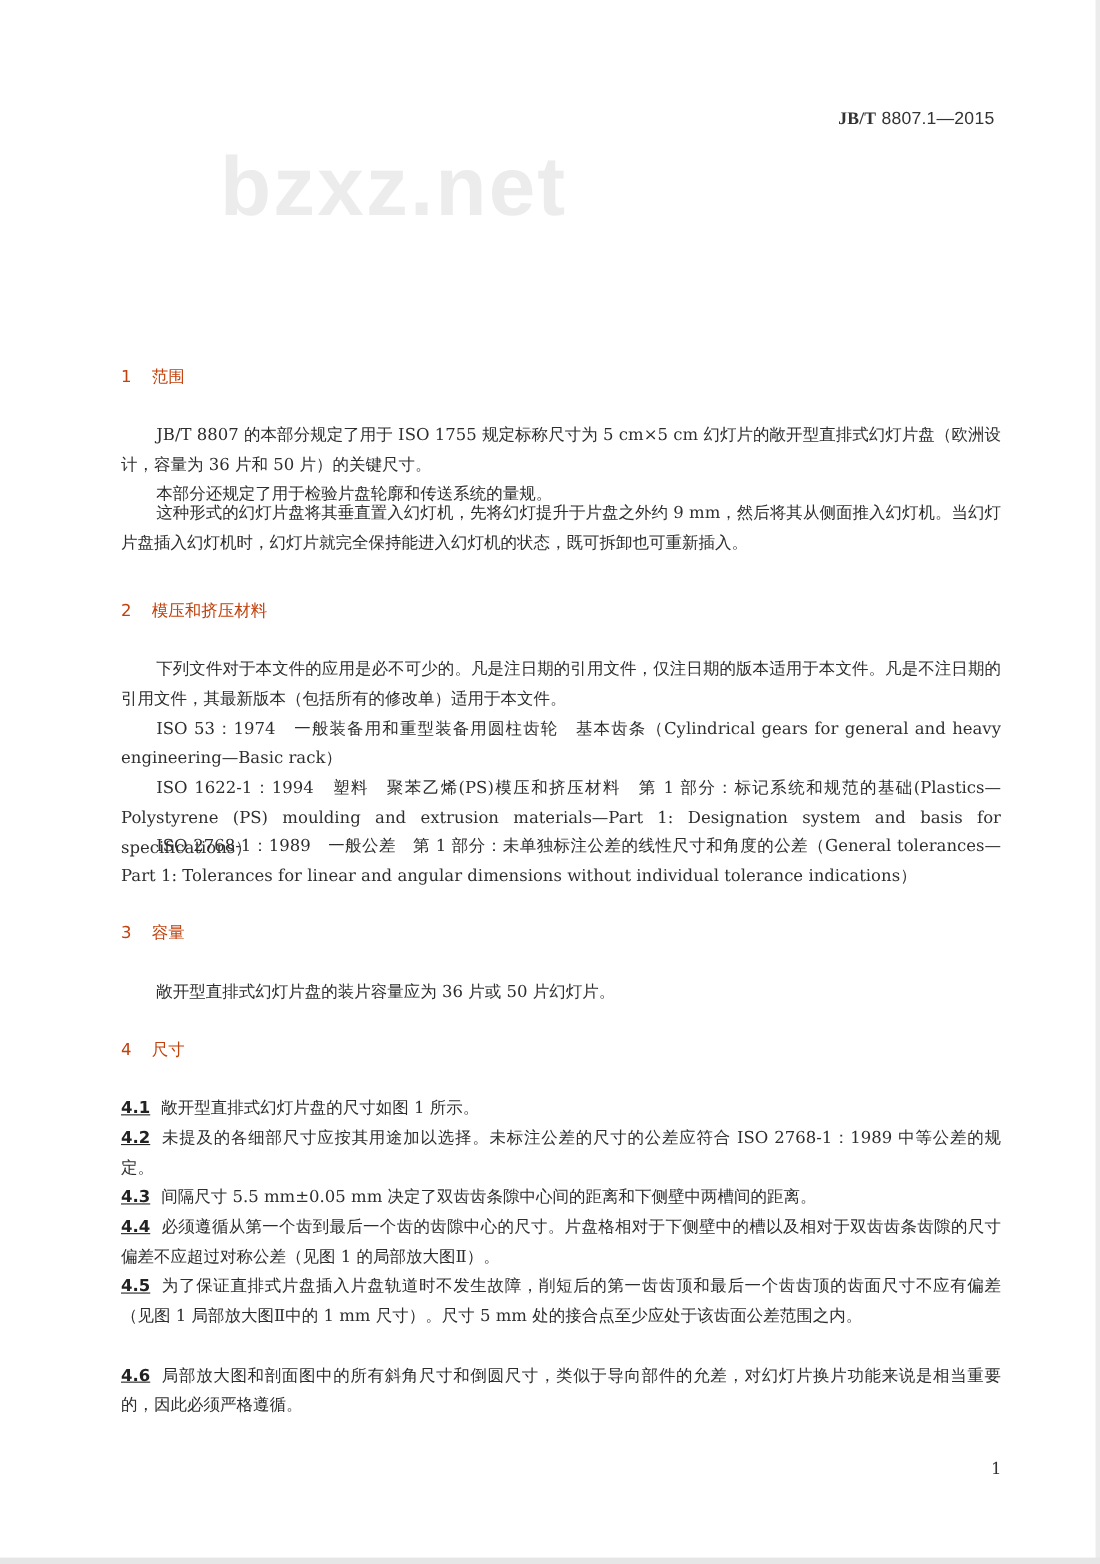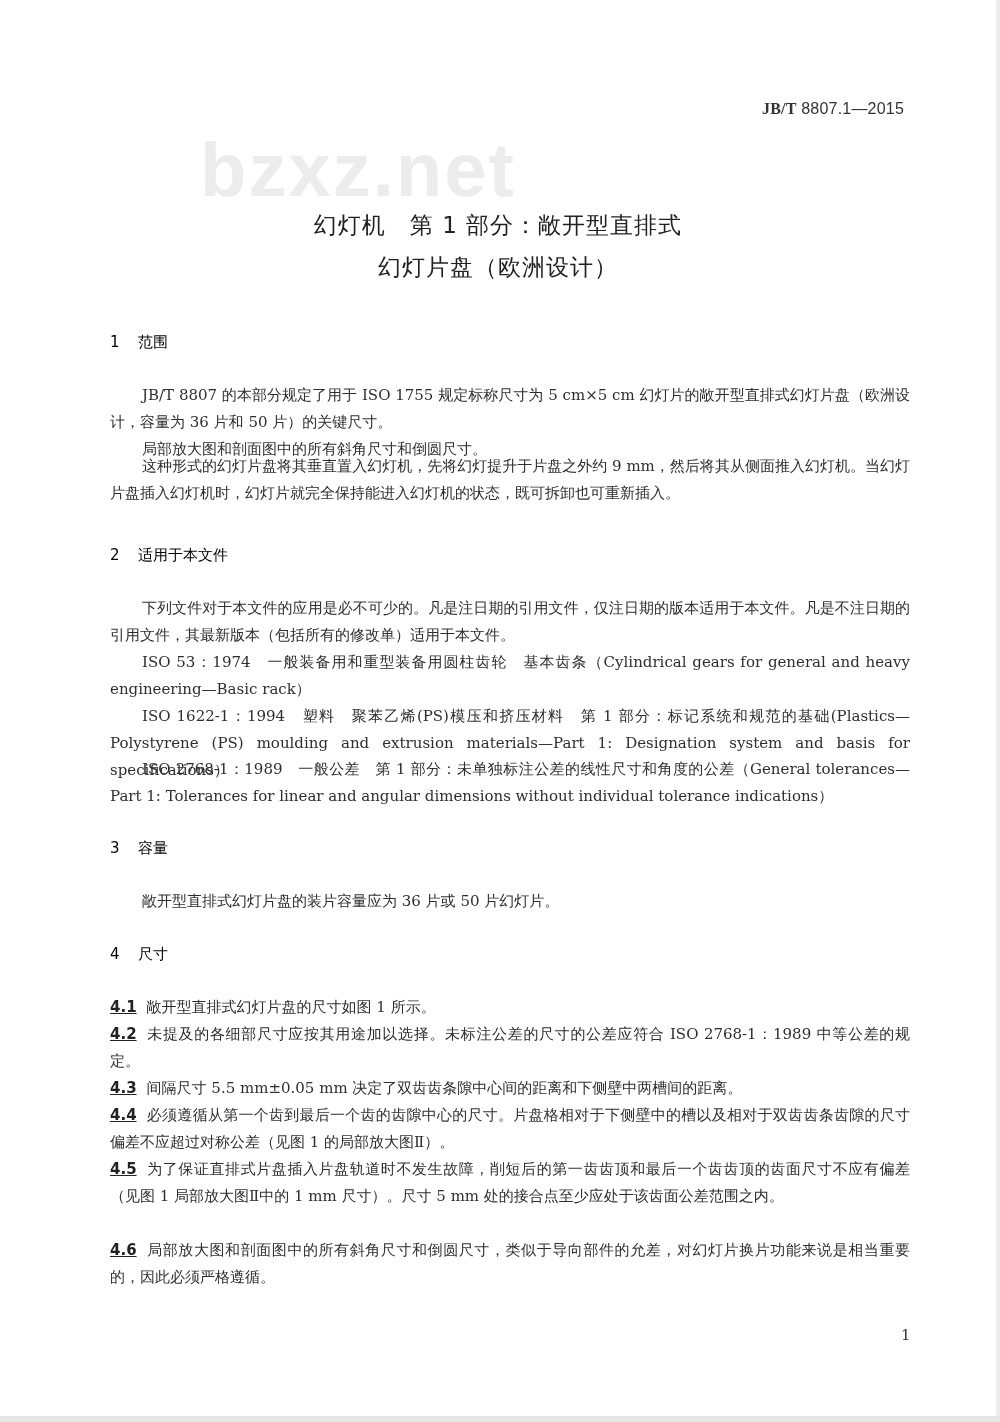--- a/index.html
+++ b/index.html
@@ -31,21 +31,21 @@
     position: absolute; left: 0; width: 996px; text-align: center;
     font-family: "DejaVu Sans", "Liberation Sans", sans-serif;
     font-size: 23px; color: #222; letter-spacing: 1px;
   }
   .title.l1 { top: 210px; }
   .title.l2 { top: 252px; }
 
   .h {
     position: absolute; left: 110px;
     font-family: "DejaVu Sans", "Liberation Sans", sans-serif;
-    font-size: 15px; color: #000000;
+    font-size: 15px; color: #c2410c;
   }
   .h .num { display: inline-block; width: 28px; }
 
   .p {
     position: absolute; left: 110px; width: 800px;
     font-size: 15px; line-height: 27px; color: #2e2e2e;
     text-align: justify; text-align-last: left;
   }
   .p.ind { text-indent: 32px; }
   .p .cl {
@@ -62,32 +62,30 @@
 
 <div class="page">
 
   <div class="std-no">
     <b>JB/T</b>
     <span>8807.1—2015</span>
   </div>
 
   <div class="watermark">bzxz.net</div>
 
-  <div class="title l1">幻灯机　第 1 部分：敞开型直排式</div>
-  <div class="title l2">幻灯片盘（欧洲设计）</div>
 
   <div class="h" style="top:333px;">
     <span class="num">1</span><span>范围</span>
   </div>
   <div class="p ind" style="top:382px;">JB/T 8807 的本部分规定了用于 ISO 1755 规定标称尺寸为 5 cm×5 cm 幻灯片的敞开型直排式幻灯片盘（欧洲设计，容量为 36 片和 50 片）的关键尺寸。</div>
-  <div class="p ind" style="top:436px;">局部放大图和剖面图中的所有斜角尺寸和倒圆尺寸。</div>
+  <div class="p ind" style="top:436px;">本部分还规定了用于检验片盘轮廓和传送系统的量规。</div>
   <div class="p ind" style="top:453px;">这种形式的幻灯片盘将其垂直置入幻灯机，先将幻灯提升于片盘之外约 9 mm，然后将其从侧面推入幻灯机。当幻灯片盘插入幻灯机时，幻灯片就完全保持能进入幻灯机的状态，既可拆卸也可重新插入。</div>
 
   <div class="h" style="top:546px;">
-    <span class="num">2</span><span>适用于本文件</span>
+    <span class="num">2</span><span>模压和挤压材料</span>
   </div>
   <div class="p ind" style="top:595px;">下列文件对于本文件的应用是必不可少的。凡是注日期的引用文件，仅注日期的版本适用于本文件。凡是不注日期的引用文件，其最新版本（包括所有的修改单）适用于本文件。</div>
   <div class="p ind" style="top:649px;">ISO 53：1974　一般装备用和重型装备用圆柱齿轮　基本齿条（Cylindrical gears for general and heavy engineering—Basic rack）</div>
   <div class="p ind" style="top:703px;">ISO 1622-1：1994　塑料　聚苯乙烯(PS)模压和挤压材料　第 1 部分：标记系统和规范的基础(Plastics—Polystyrene (PS) moulding and extrusion materials—Part 1: Designation system and basis for specifications）</div>
   <div class="p ind" style="top:756px;">ISO 2768-1：1989　一般公差　第 1 部分：未单独标注公差的线性尺寸和角度的公差（General tolerances—Part 1: Tolerances for linear and angular dimensions without individual tolerance indications）</div>
 
   <div class="h" style="top:839px;">
     <span class="num">3</span><span>容量</span>
   </div>
   <div class="p ind" style="top:888px;">敞开型直排式幻灯片盘的装片容量应为 36 片或 50 片幻灯片。</div>

